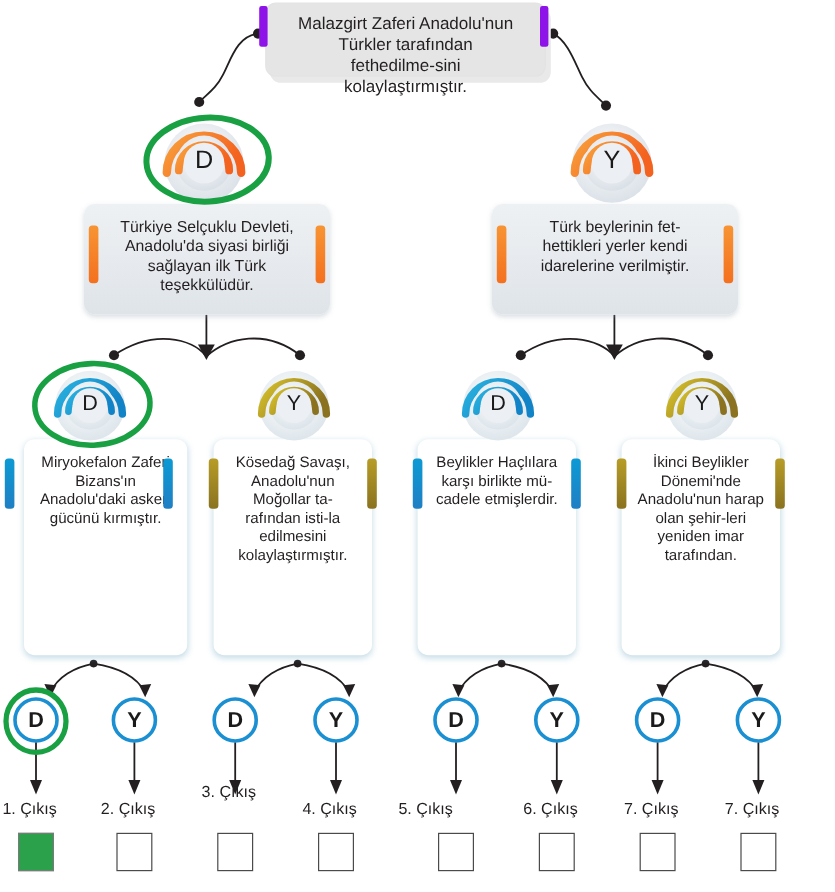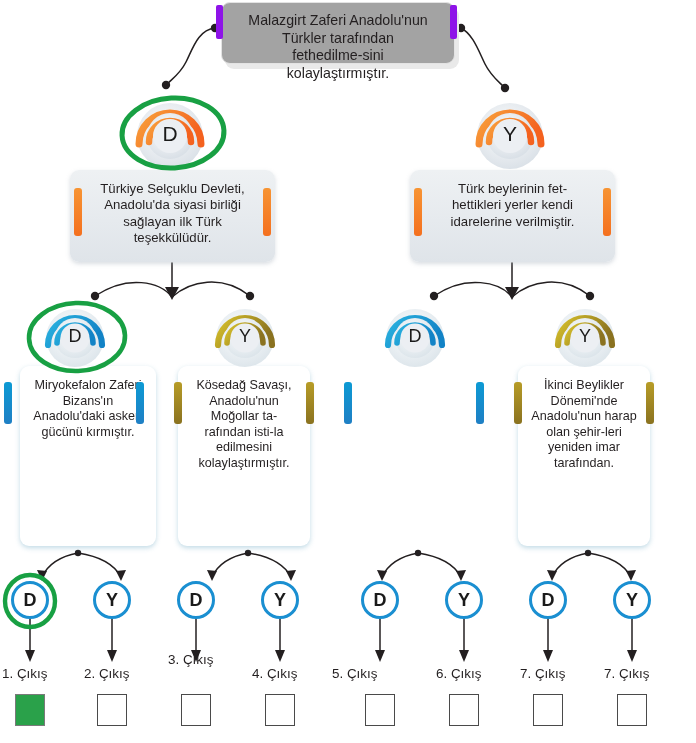--- a/index.html
+++ b/index.html
@@ -23,21 +23,21 @@
     border-radius:9px;
     display:flex;align-items:flex-start;justify-content:center;
     text-align:center;
     line-height:1.24;
     z-index:4;
   }
   .card .txt{display:block;width:100%;}
 
   
   .card.root{
-    background:#a3a3a3;
+    background:#e5e5e5;
     border:1px solid #e3e3e3;
     box-shadow:4px 5px 0 0 #e9e9e9;
     font-size:14.2px;
     padding:9px 26px 10px 26px;
   }
   .bar{
     position:absolute;
     border-radius:2px;
     z-index:5;
   }
@@ -297,20 +297,23 @@
   <div class="node small" style="left:382px;top:303px;width:66px;height:66px;">
     <svg width="66" height="66" viewBox="0 0 66 66">
       <circle cx="33" cy="35" r="29" fill="url(#gl2)" opacity="0.95"></circle>
       <path d="M6,42 A27,27 0 1 1 60,42" fill="none" stroke="url(#bg1)" stroke-width="6.2" stroke-linecap="round"></path>
       <circle cx="33" cy="35" r="20" fill="url(#gl2)"></circle>
       <path d="M15,40 A18,18 0 1 1 51,40" fill="none" stroke="url(#bg1)" stroke-width="5.6" stroke-linecap="round"></path>
       <circle cx="33" cy="35" r="14.5" fill="#eceff3"></circle>
     </svg>
     <span class="letter">D</span>
   </div>
+  <div class="card lvl3" style="left:348px;top:366px;width:132px;height:180px;">
+    <span class="txt">Beylikler Haçlılara karşı birlikte mü-cadele etmişlerdir.</span>
+  </div>
   <div class="bar blue" style="left:344px;top:382px;height:42px;"></div>
   <div class="bar blue" style="left:476px;top:382px;height:42px;"></div>
 
   <div class="node small" style="left:552px;top:303px;width:66px;height:66px;">
     <svg width="66" height="66" viewBox="0 0 66 66">
       <circle cx="33" cy="35" r="29" fill="url(#gl2)" opacity="0.95"></circle>
       <path d="M6,42 A27,27 0 1 1 60,42" fill="none" stroke="url(#yg1)" stroke-width="6.2" stroke-linecap="round"></path>
       <circle cx="33" cy="35" r="20" fill="url(#gl2)"></circle>
       <path d="M15,40 A18,18 0 1 1 51,40" fill="none" stroke="url(#yg1)" stroke-width="5.6" stroke-linecap="round"></path>
       <circle cx="33" cy="35" r="14.5" fill="#eceff3"></circle>

